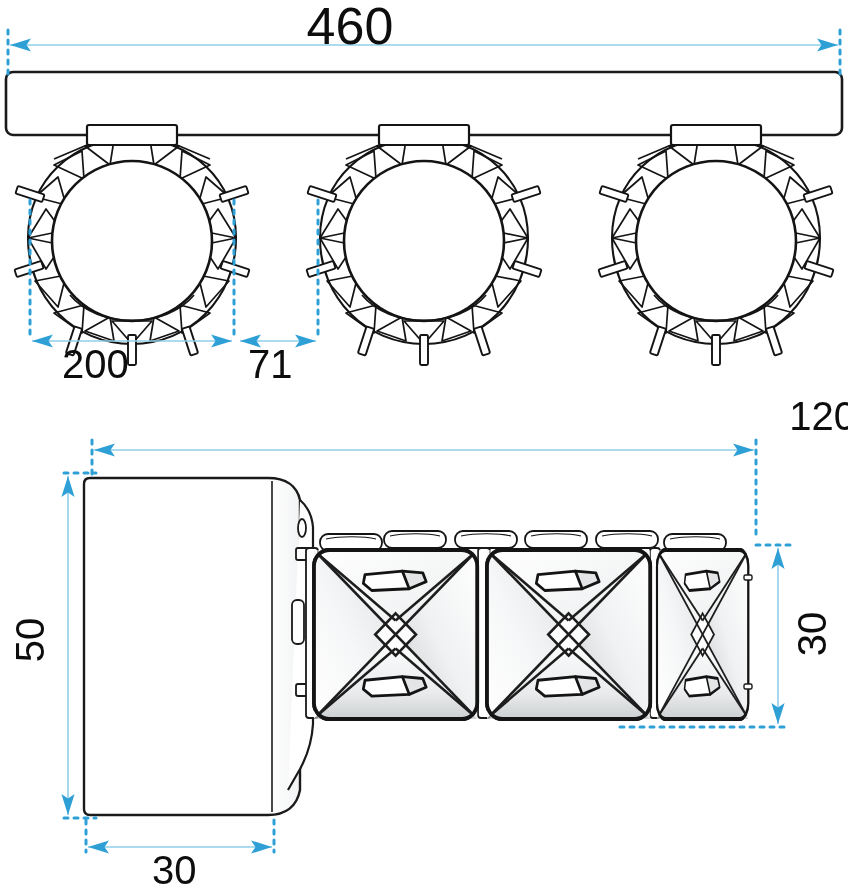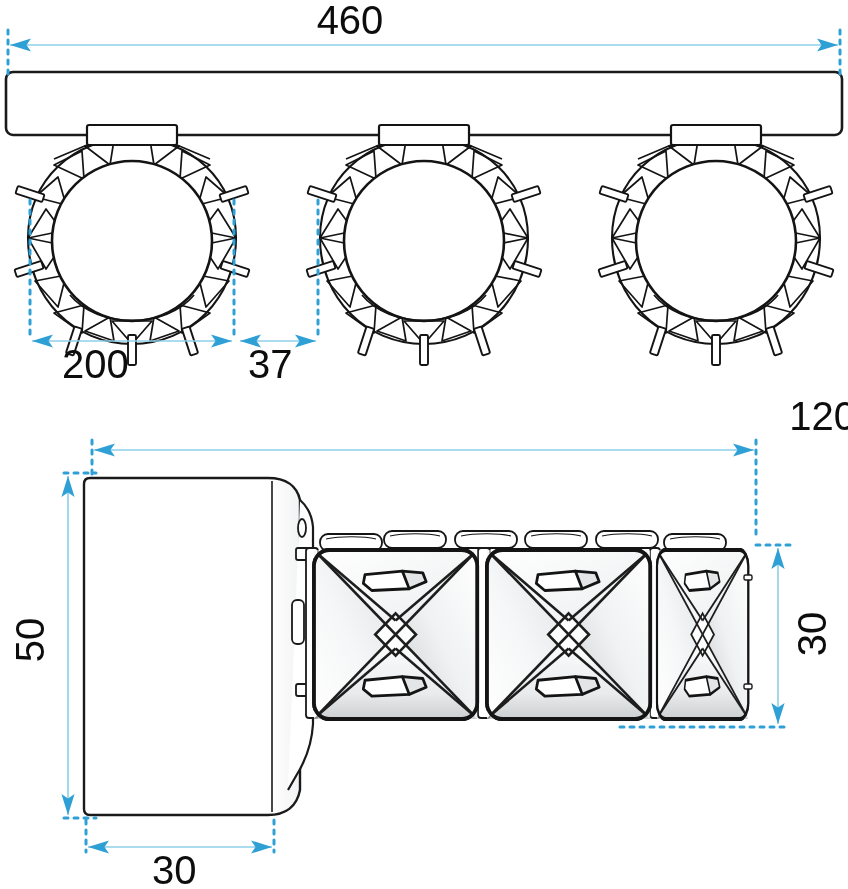--- a/index.html
+++ b/index.html
@@ -236,25 +236,25 @@
 
       <g>
         <line x1="86" y1="820" x2="86" y2="852" stroke="#2fa0d6" stroke-width="3" stroke-dasharray="4 6" stroke-linecap="round"></line>
         <line x1="274" y1="820" x2="274" y2="852" stroke="#2fa0d6" stroke-width="3" stroke-dasharray="4 6" stroke-linecap="round"></line>
         <line x1="88" y1="847" x2="272" y2="847" stroke="#8ecfe8" stroke-width="1.6" marker-start="url(#arrL)" marker-end="url(#arrR)"></line>
       </g>
     </g>
   </svg>
 
   
-  <div class="dimtext" style="left:0;top:0;width:700px;text-align:center;font-size:40px;">460</div>
+  <div class="dimtext" style="left:0;top:0;width:700px;text-align:center;font-size:52px;">460</div>
 
   <div class="dimtext" style="left:62px;top:344px;font-size:40px;">200</div>
 
-  <div class="dimtext" style="left:248px;top:344px;font-size:40px;">37</div>
+  <div class="dimtext" style="left:248px;top:344px;font-size:40px;">71</div>
 
   <div class="dimtext" style="left:16px;top:396px;width:840px;text-align:right;font-size:40px;">120</div>
 
   <div class="dimtext rot" style="left:8px;top:620px;font-size:40px;transform:rotate(-90deg);">50</div>
 
   <div class="dimtext rot" style="left:790px;top:614px;font-size:40px;transform:rotate(-90deg);">30</div>
 
   <div class="dimtext" style="left:152px;top:850px;font-size:40px;">30</div>
 
 </div>

